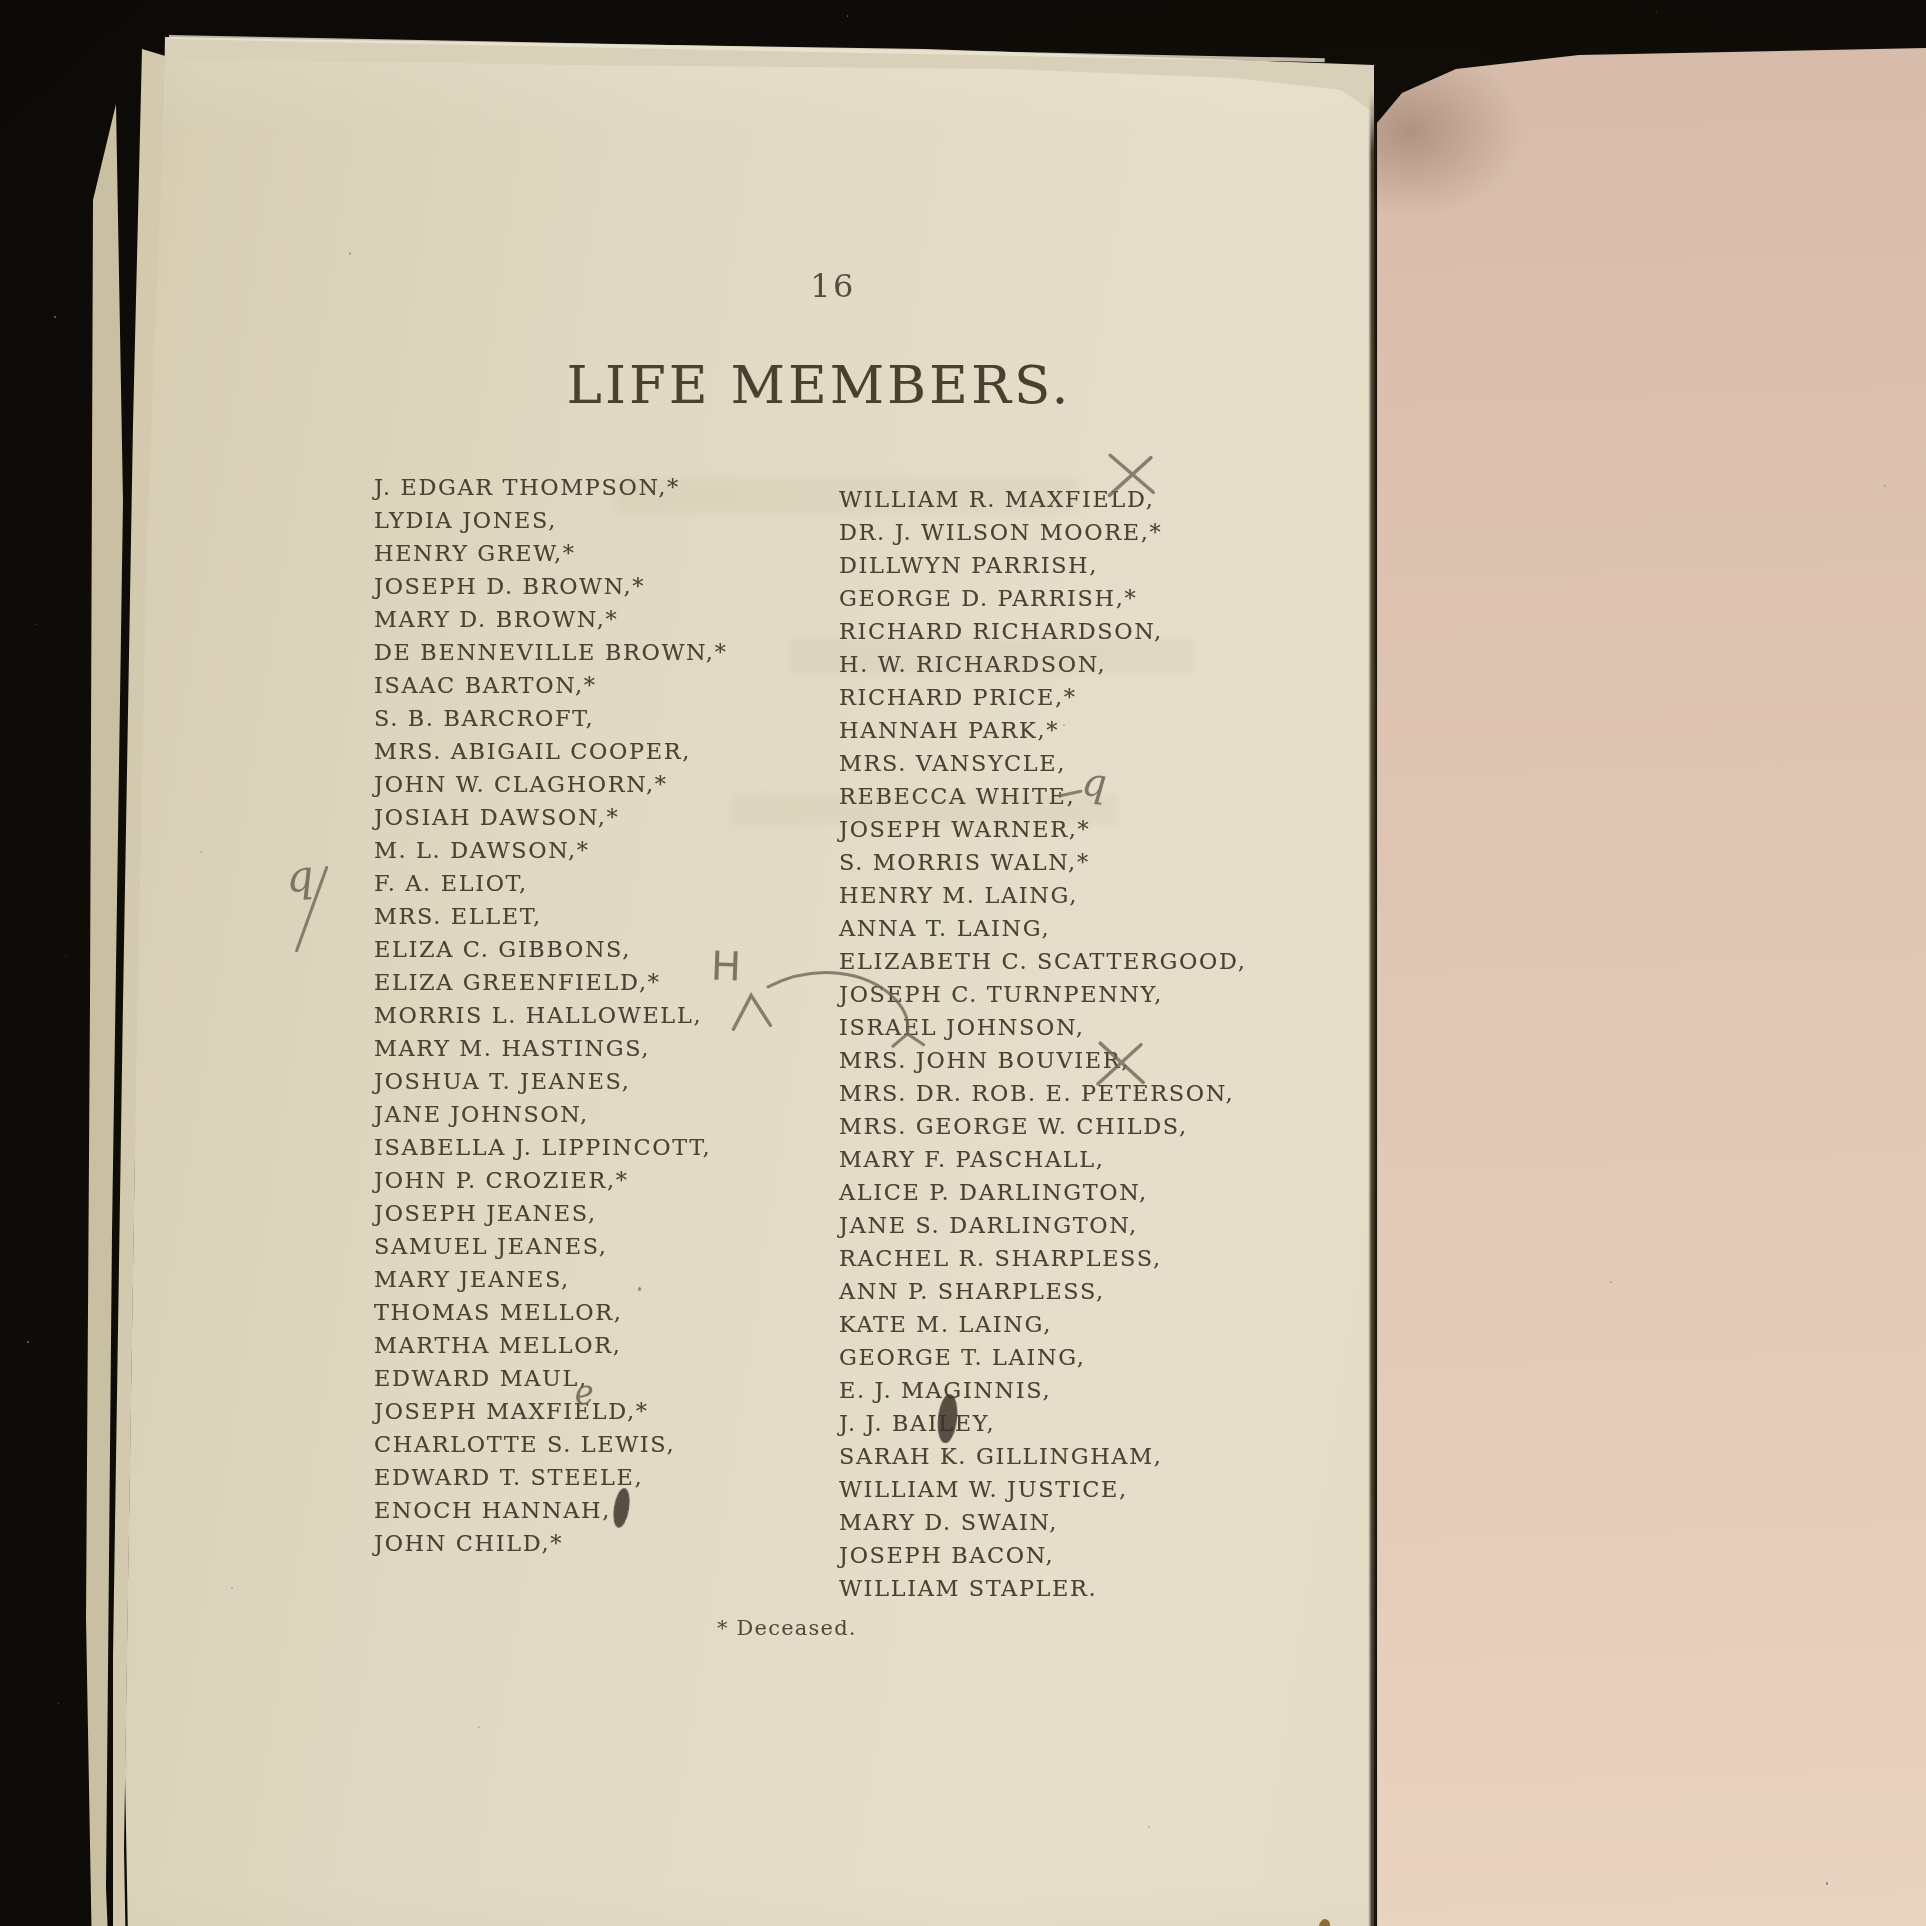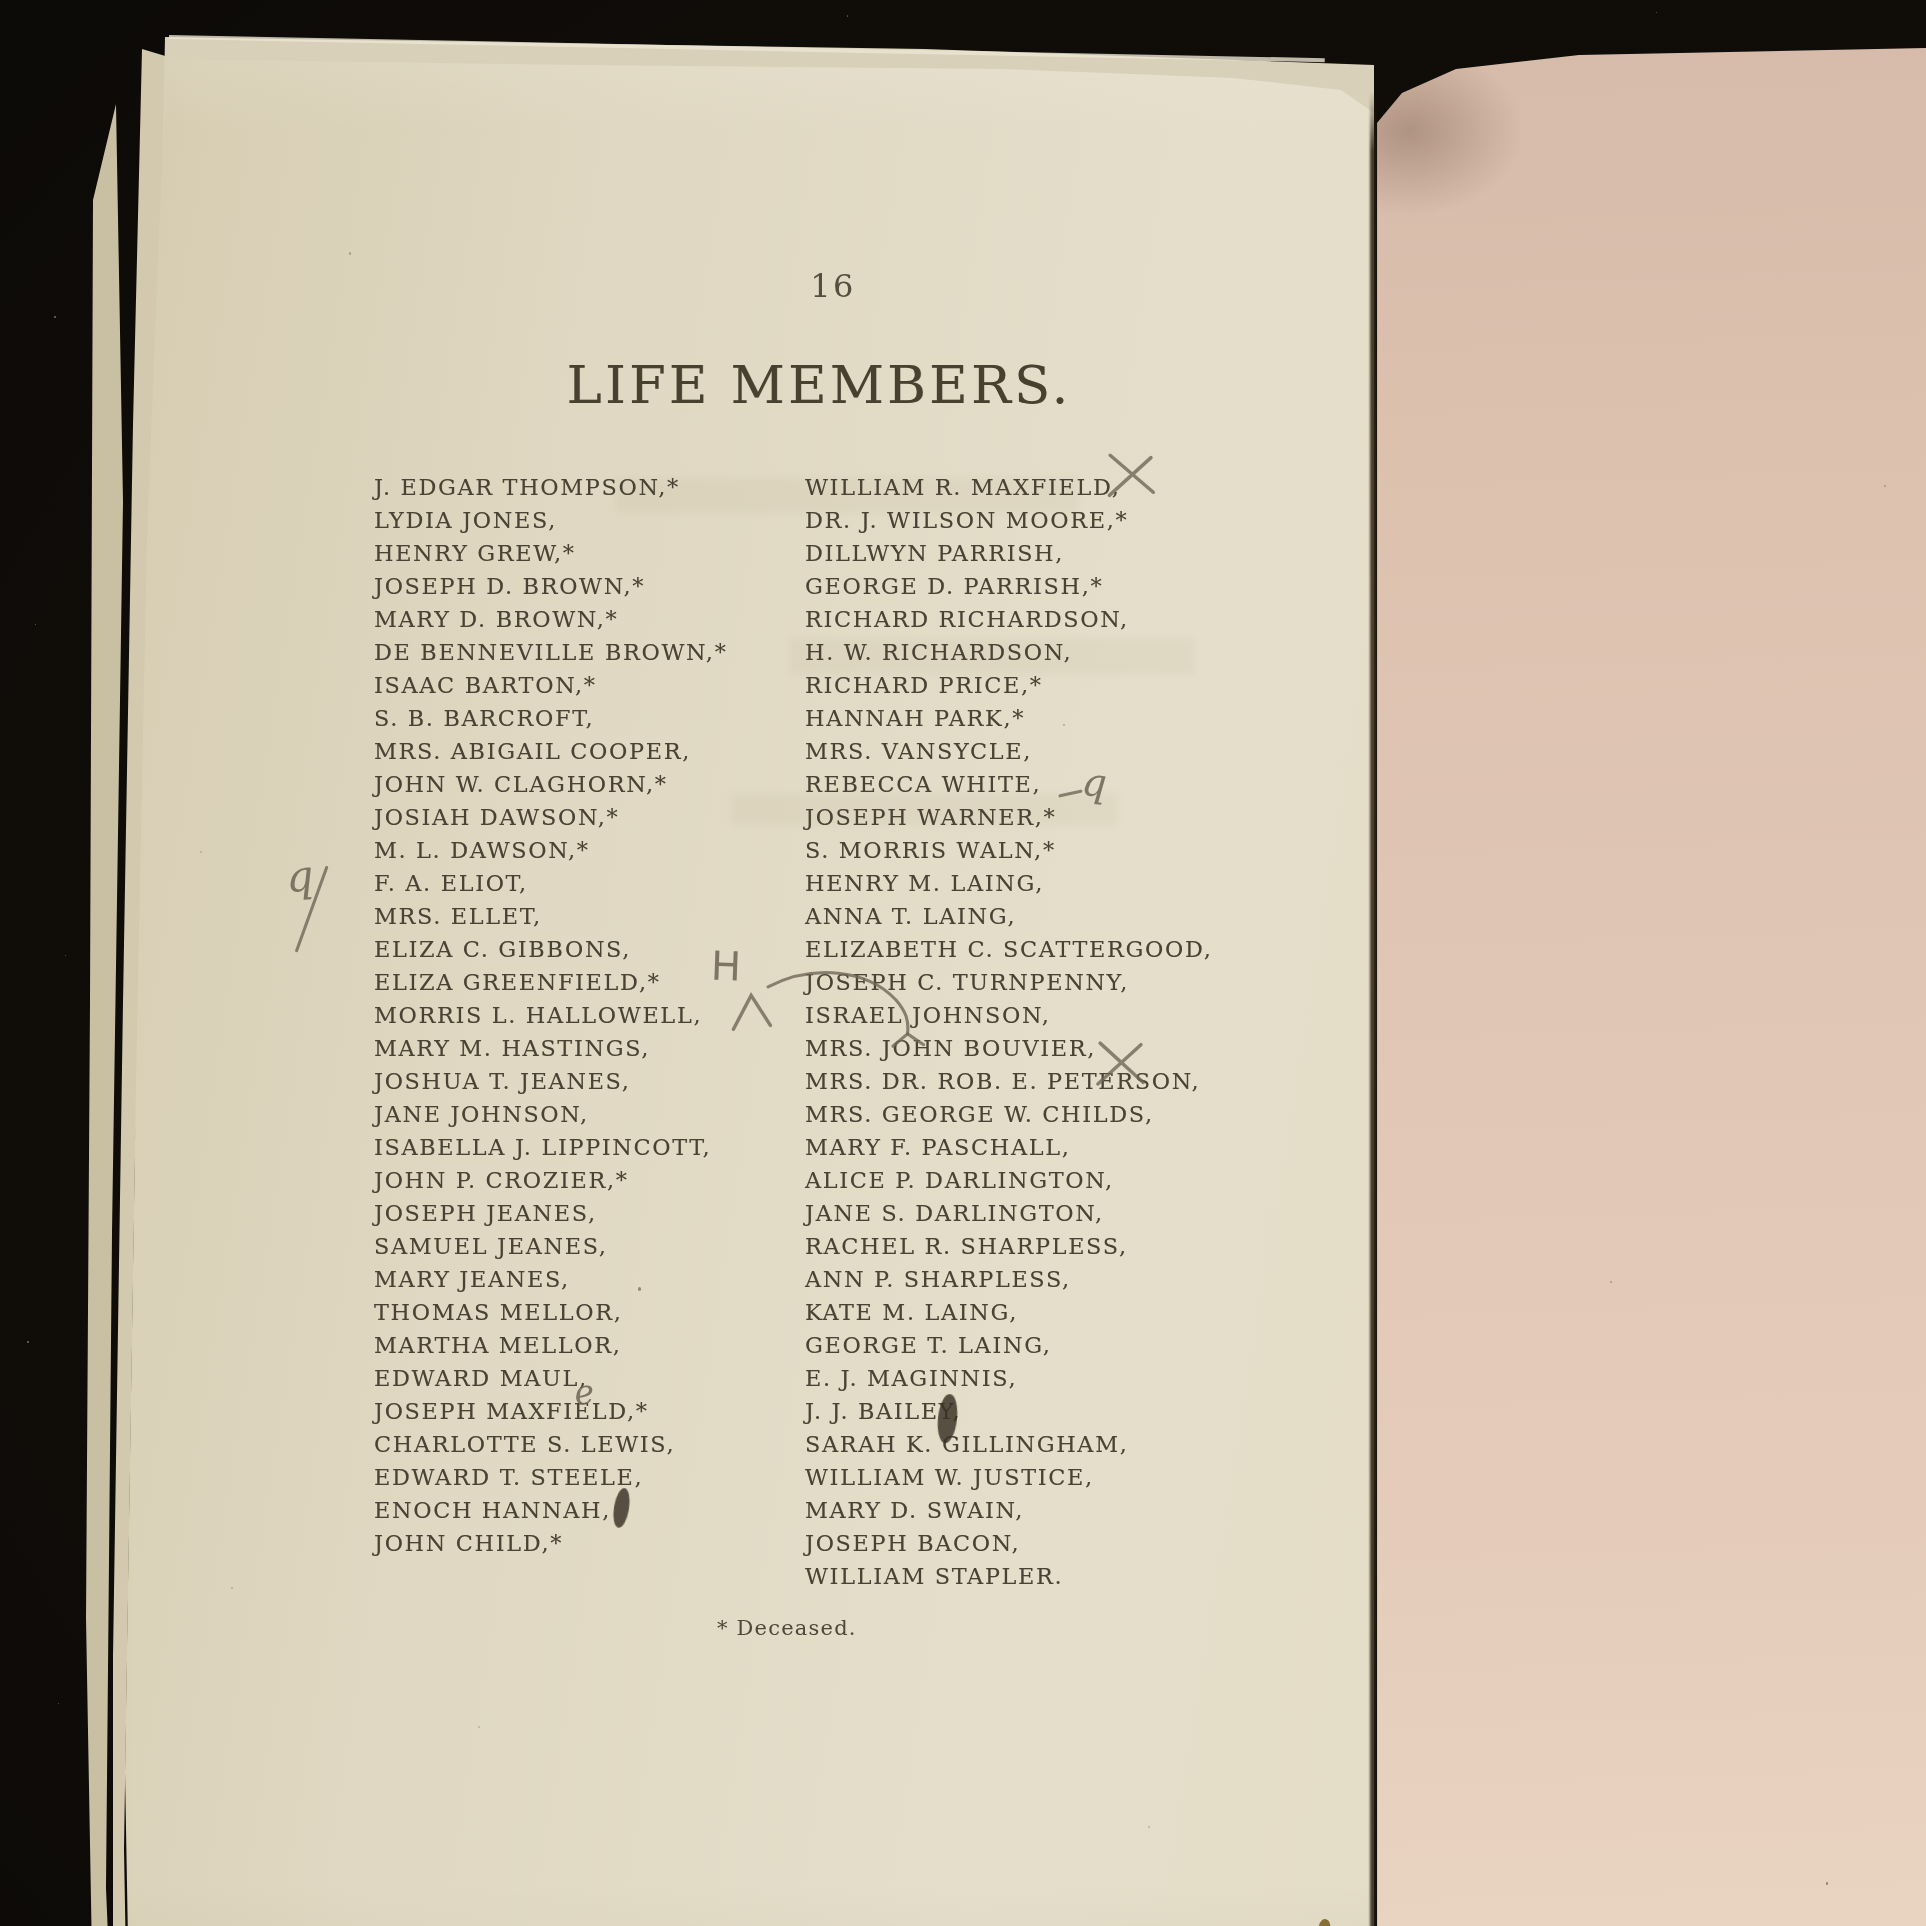--- a/index.html
+++ b/index.html
@@ -47,21 +47,21 @@
   .gutter{position:absolute;left:1370px;top:92px;width:6.2px;height:1962px;filter:blur(0.8px);
     background:linear-gradient(180deg,rgba(30,22,12,0),rgba(40,30,16,.85) 3%,rgba(58,46,28,.9) 30%,rgba(48,38,22,.9) 70%,rgba(30,22,12,.8) 97%,rgba(0,0,0,0));}
 
   
   .ink{position:absolute;white-space:nowrap;}
   .page-number{left:833px;top:247px;transform:translateX(-50%);font-size:32px;color:#564e40;letter-spacing:2.3px;margin-top:20px;}
   .page-title{left:819px;top:354px;transform:translateX(-50%);font-size:53px;letter-spacing:3.1px;color:#49412f;
     text-shadow:0.4px 0.4px 0.4px rgba(73,65,47,.35);}
   .col{position:absolute;top:471px;}
   .col-left{left:374px;width:482px;}
-  .col-right{left:805px;width:539px;}
+  .col-right{left:839px;width:539px;margin-top:12px;}
   .name-row{height:33px;line-height:33px;font-size:22.3px;letter-spacing:1.7px;color:#4a4234;white-space:nowrap;
     text-shadow:0.2px 0.3px 0.3px rgba(74,66,52,.32);}
   .footnote{left:717px;top:1616px;font-size:21px;letter-spacing:1.2px;color:#4f4739;}
 
   
   .pencil{position:absolute;color:rgba(112,103,88,.88);white-space:nowrap;}
   .mark-q{left:286px;top:851px;font-size:43px;font-style:italic;transform:rotate(-5deg);}
   .mark-H{left:711px;top:943px;font-size:40px;font-family:"DejaVu Sans","Liberation Sans",sans-serif;transform:rotate(2deg);}
   .mark-dashq-q{left:1082px;top:760px;font-size:39px;font-style:italic;transform:rotate(5deg);}
   .mark-e{left:574px;top:1372px;font-size:34px;font-style:italic;transform:rotate(-8deg);}

